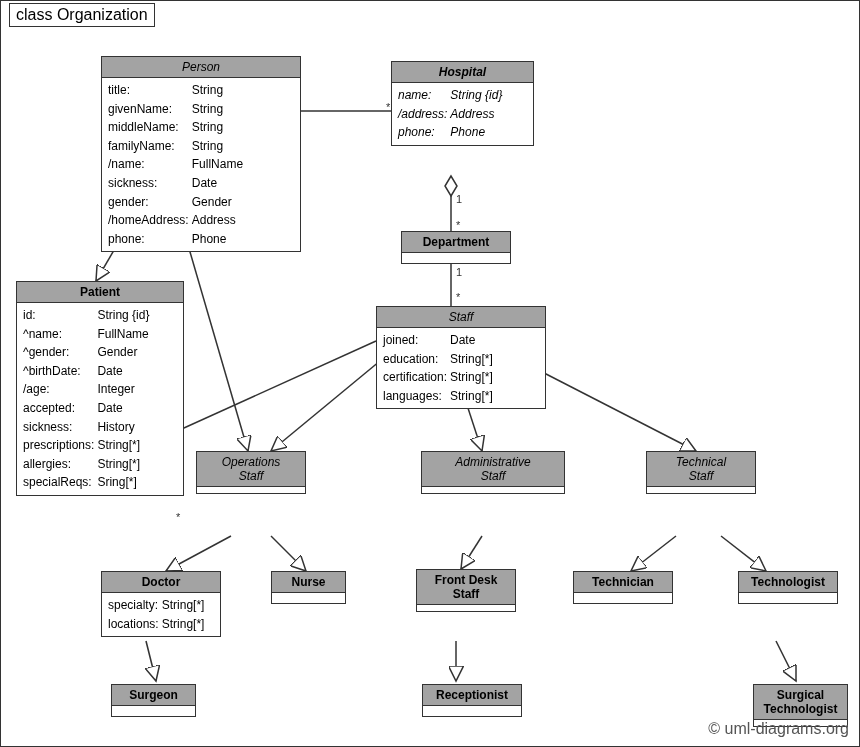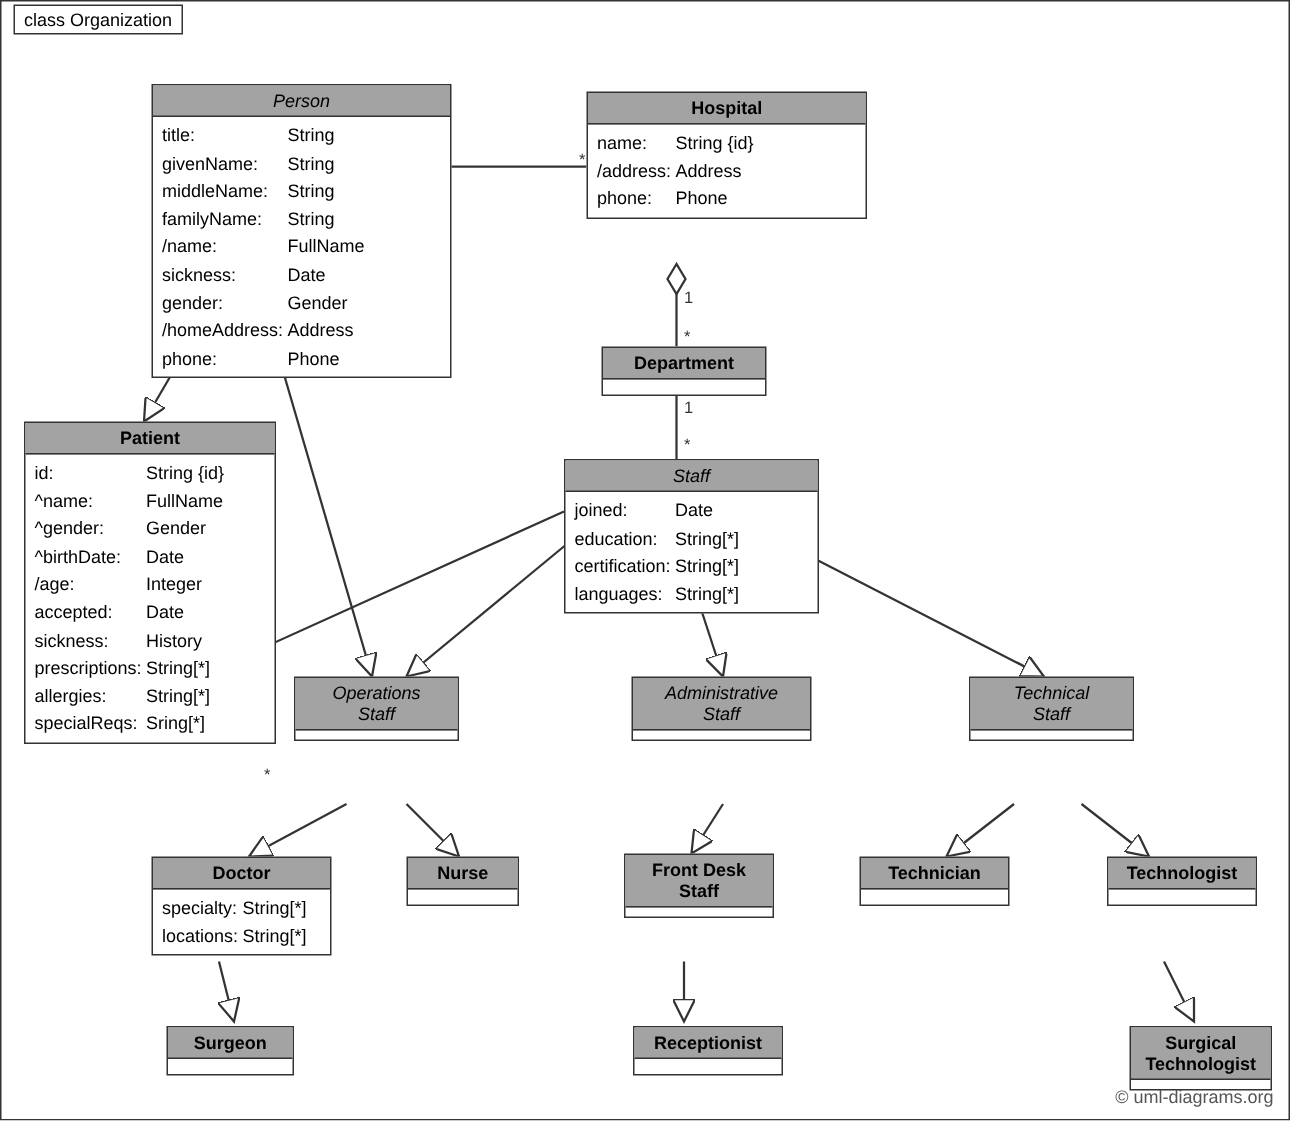--- a/index.html
+++ b/index.html
@@ -18,21 +18,21 @@
       position: relative;
       border: 1px solid #333;
     }
     .diagram-label {
       position: absolute;
       top: 2px;
       left: 8px;
       background: #fff;
       border: 1px solid #333;
       padding: 2px 6px;
-      font-size: 12px;
+      font-size: 16px;
     }
     .uml-class {
       position: absolute;
       border: 1px solid #333;
       background: #fff;
       text-align: left;
     }
     .uml-class-title {
       border-bottom: 1px solid #333;
       padding: 3px 6px;
@@ -59,21 +59,21 @@
       position: absolute;
       top: 0; left: 0;
       width: 860px;
       height: 747px;
       pointer-events: none;
     }
     .copyright {
       position: absolute;
       bottom: 8px;
       right: 10px;
-      font-size: 12px;
+      font-size: 16px;
       color: #555;
     }
     .multiplicity {
       position: absolute;
       font-size: 11px;
       color: #333;
     }
   </style>
 </head>
 <body>
@@ -183,21 +183,21 @@
             </tr>
         <tr>
               <td>phone:</td>
               <td>Phone</td>
             </tr>
       </tbody>
         </table>
     </div>
   </div>
 
-  <div class="uml-class" style="left:390px;top:60px;width:187px;">
+  <div class="uml-class" style="left:390px;top:60px;width:143px;font-style:italic;">
     <div class="uml-class-title">Hospital</div>
     <div class="uml-class-body">
       <table>
         <tbody>
             <tr>
               <td>name:</td>
               <td>String {id}</td>
             </tr>
         <tr>
               <td>/address:</td>
@@ -292,21 +292,21 @@
         </table>
     </div>
   </div>
 
   <div class="uml-class" style="left:195px;top:450px;width:110px;text-align:center;">
     <div class="uml-class-title italic" style="white-space:pre-line;">Operations
 Staff</div>
     <div class="uml-class-body" style="height:6px;"></div>
   </div>
 
-  <div class="uml-class" style="left:420px;top:450px;width:120px;text-align:center;">
+  <div class="uml-class" style="left:420px;top:450px;width:144px;text-align:center;">
     <div class="uml-class-title italic" style="white-space:pre-line;">Administrative
 Staff</div>
     <div class="uml-class-body" style="height:6px;"></div>
   </div>
 
   <div class="uml-class" style="left:645px;top:450px;width:110px;text-align:center;">
     <div class="uml-class-title italic" style="white-space:pre-line;">Technical
 Staff</div>
     <div class="uml-class-body" style="height:6px;"></div>
   </div>

